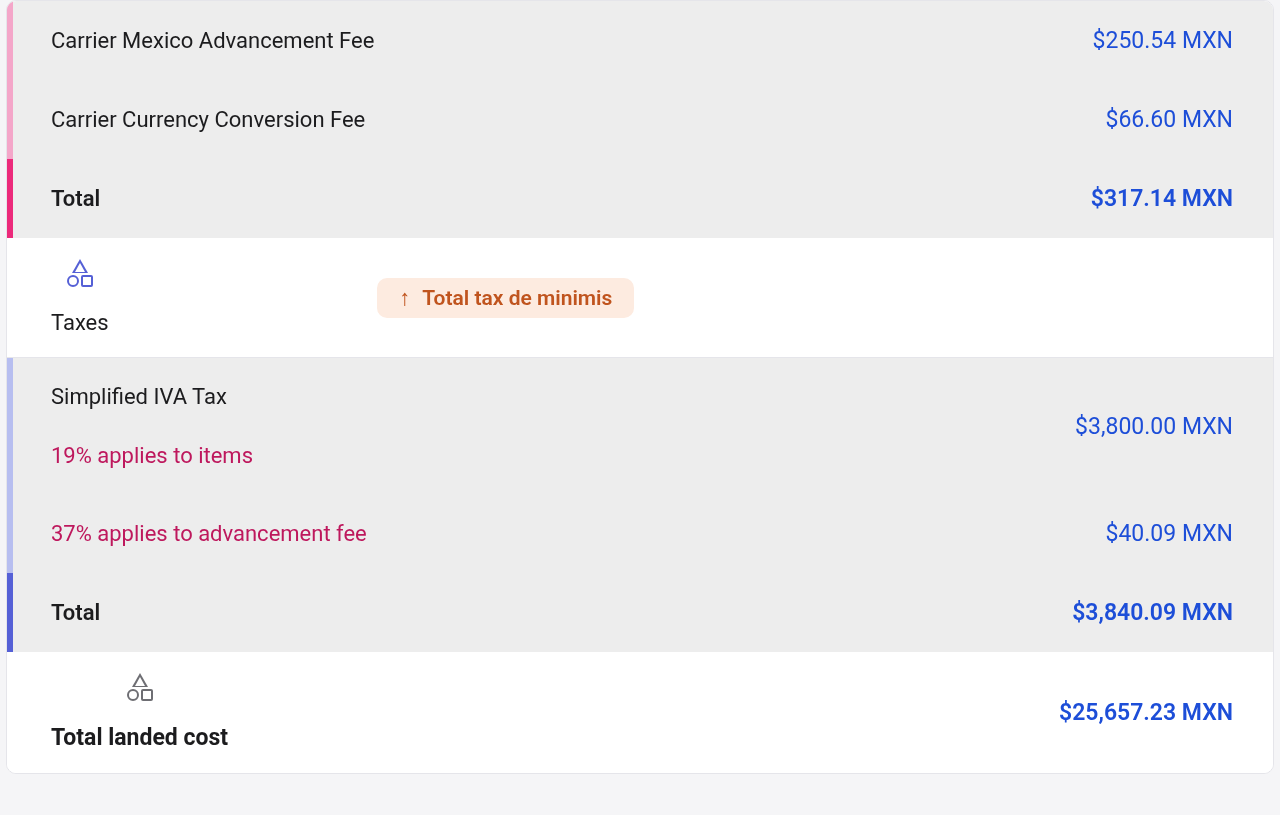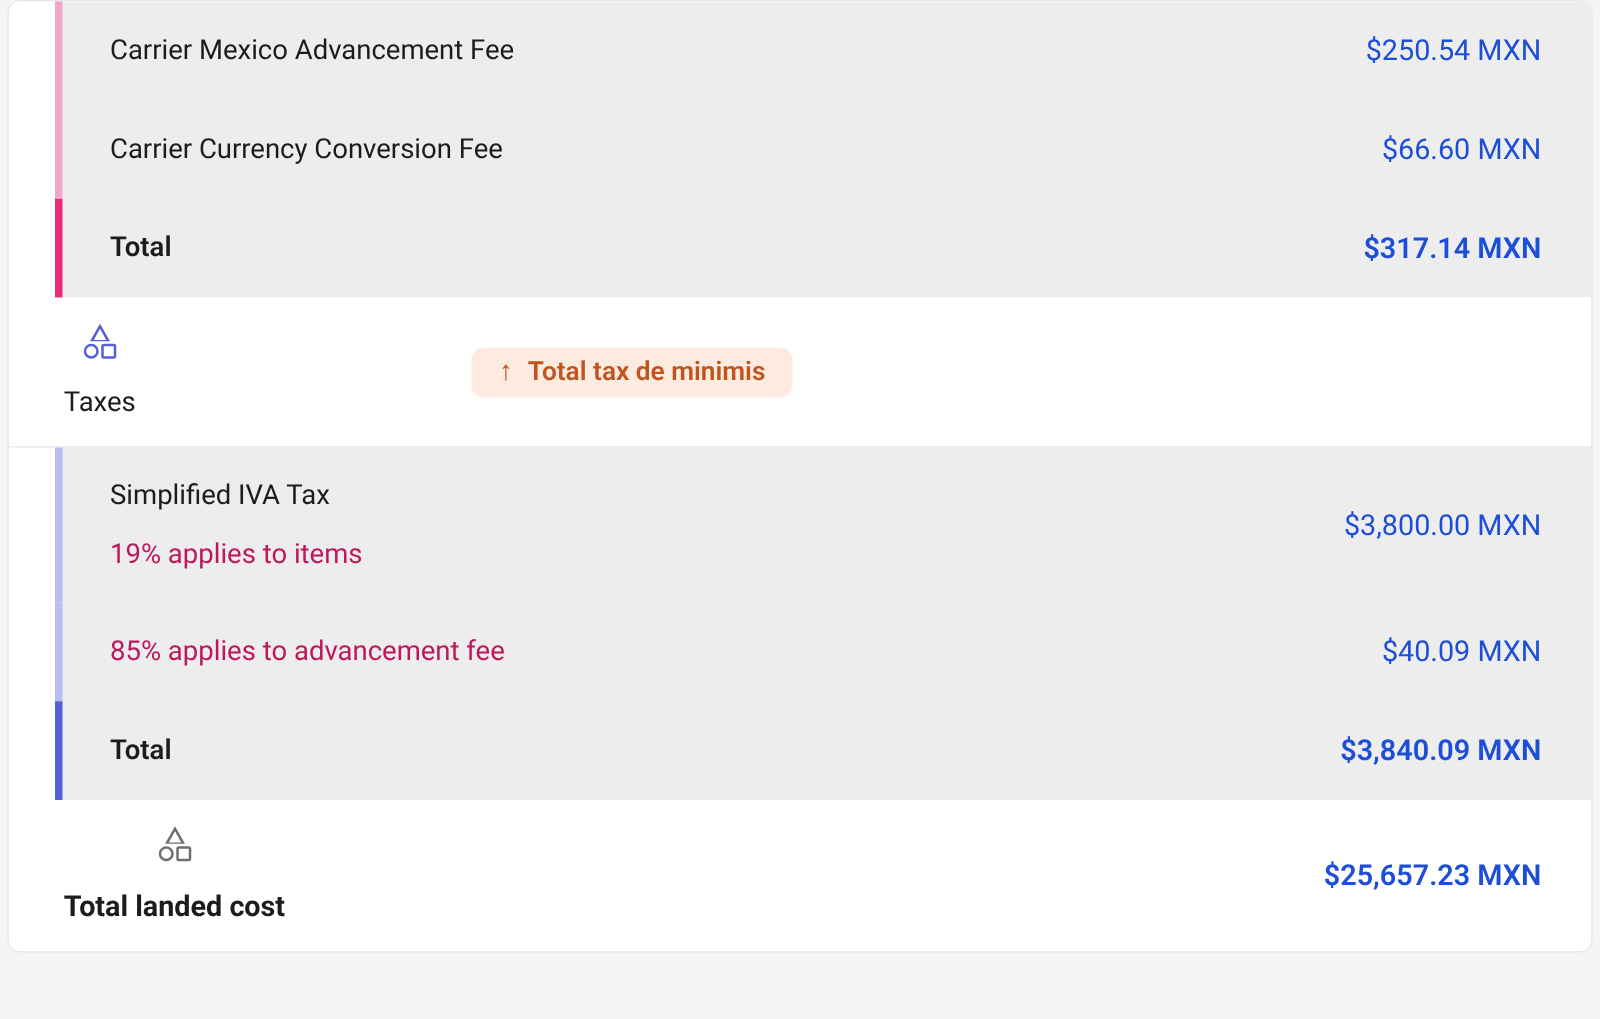--- a/index.html
+++ b/index.html
@@ -17,34 +17,33 @@
   }
   .container {
     background: #fff;
     border: 1px solid #e5e5ea;
     border-radius: 10px;
     overflow: hidden;
     margin: 0 6px 6px 6px;
   }
   .section-gray {
     background: #ededed;
-    margin-left: 37px;
   }
   .row {
     display: flex;
     align-items: center;
     justify-content: space-between;
     padding: 26px 40px 26px 44px;
     position: relative;
     gap: 20px;
   }
   .row-left {
     display: flex;
     flex-direction: column;
-    gap: 22px;
+    gap: 34px;
   }
   .label {
     font-size: 22px;
     font-weight: 400;
     color: #1c1c1e;
   }
   .sublabel {
     font-size: 22px;
     font-weight: 400;
     color: #be185d;
@@ -221,21 +220,21 @@
     <div class="row bar bar-blue-light">
       <div class="row-left">
         <span class="label">Simplified IVA Tax</span>
         <span class="sublabel">19% applies to items</span>
       </div>
       <span class="value">$3,800.00 MXN</span>
     </div>
 
     <div class="row bar bar-blue-light">
       <div class="row-left">
-        <span class="sublabel">85% applies to advancement fee</span>
+        <span class="sublabel">37% applies to advancement fee</span>
       </div>
       <span class="value">$40.09 MXN</span>
     </div>
 
     <div class="row bar bar-blue">
       <span class="label bold">Total</span>
       <span class="value bold">$3,840.09 MXN</span>
     </div>
 
   </div>

